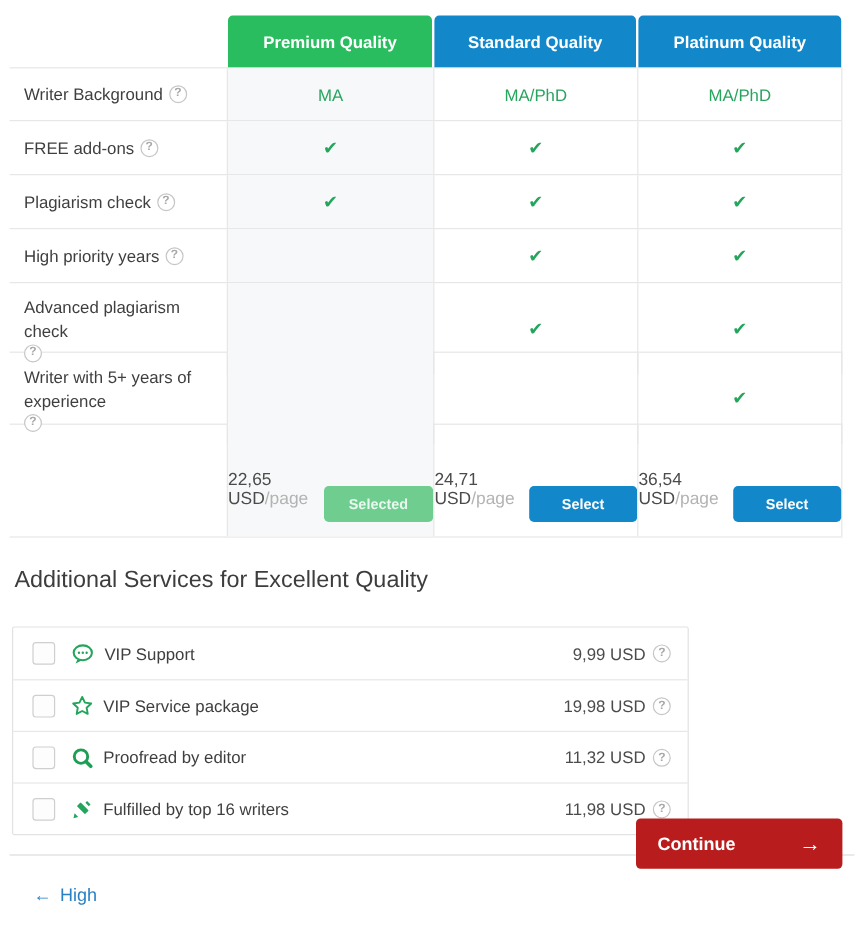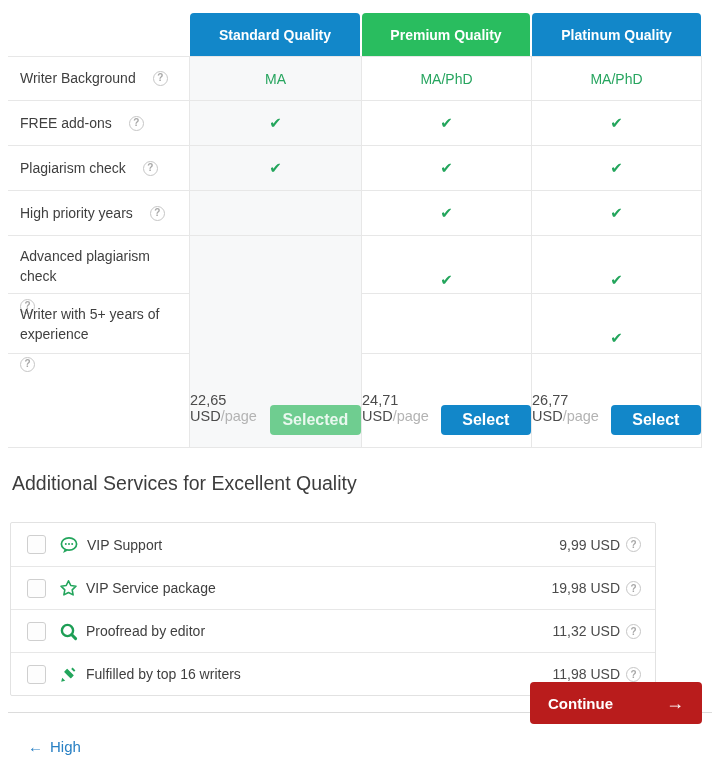--- a/index.html
+++ b/index.html
@@ -10,46 +10,46 @@
   .ptable { position: absolute; left: 8px; top: 13px; width: 694px; }
   .prow { display: grid; grid-template-columns: 181px 172px 170px 171px; }
   .prow.hdr { height: 43px; }
   .hdr-tab { margin: 0 1px; border-radius: 4px 4px 0 0; color: #fff; font-size: 14px; font-weight: bold;
              display: flex; align-items: center; justify-content: center; cursor: pointer; }
   .hdr-spacer { background: transparent; }
 
   .prow.body { border-top: 1px solid #e7e7e7; }
   .prow.body:last-child { border-bottom: 1px solid #e7e7e7; }
   .label-cell { display: flex; align-items: center; padding: 10px 14px 10px 12px; font-size: 14px;
-                color: #3f3f3f; line-height: 1.45; flex-wrap: wrap; gap: 12px; }
+                color: #3f3f3f; line-height: 1.45; flex-wrap: wrap; }
   .label-cell .lbl { margin-right: 5px; }
   .qcell { border-left: 1px solid #e7e7e7; display: flex; align-items: center; justify-content: center; }
   .qcell.last { border-right: 1px solid #e7e7e7; }
   .qcell.std { background: #f7f8f9; }
   .r1 { height: 44px; } .r2 { height: 45px; } .r6 { height: 58px; } .r7 { height: 60px; }
 
   .val-text { color: #27a55f; font-size: 14px; }
   .check { color: #23a55c; font-size: 15px; font-weight: bold; }
 
   .help { display: inline-flex; align-items: center; justify-content: center; width: 15px; height: 15px;
           min-width: 15px; border: 1px solid #c6c6c6; border-radius: 50%; color: #a8a8a8;
           font-size: 10px; font-weight: bold; cursor: pointer; background: #fff; }
 
   .prow.foot { height: 95px; border-top: 1px solid #e7e7e7; border-bottom: 1px solid #e7e7e7; }
   .foot .qcell { flex-direction: row; justify-content: flex-start; padding-top: 14px; }
   .price-line { font-size: 14.5px; color: #4b4b4b; }
   .price-unit { color: #b3b3b3; }
   .sel-btn { width: 123px; height: 30px; margin-top: 25px; border: none; border-radius: 4px;
-             font-family: inherit; font-size: 16px; font-weight: bold; cursor: pointer; }
+             font-family: inherit; font-size: 12px; font-weight: bold; cursor: pointer; }
   .sel-btn.selected { background: #6fcd90; color: rgba(255,255,255,0.85); }
   .sel-btn.normal { background: #1287c9; color: #fff; }
 
   
   .addl-title { position: absolute; left: 12px; top: 472px; font-size: 19.5px; color: #3d3d3d; }
-  .svc-list { position: absolute; left: 10px; top: 522px; width: 646px; border: 1px solid #e2e2e2;
+  .svc-list { position: absolute; left: 10px; top: 522px; width: 564px; border: 1px solid #e2e2e2;
               border-radius: 2px; background: #fff; }
   .svc-row { height: 43px; display: flex; align-items: center; padding: 0 14px 0 16px; }
   .svc-row + .svc-row { border-top: 1px solid #e7e7e7; }
   .svc-check { width: 19px; height: 19px; border: 1px solid #cfcfcf; border-radius: 3px;
                background: #fdfdfd; cursor: pointer; }
   .svc-icon { margin-left: 13px; margin-right: 8px; display: inline-flex; align-items: center; }
   .svc-label { font-size: 14px; color: #3f3f3f; }
   .svc-right { margin-left: auto; display: flex; align-items: center; gap: 6px; }
   .svc-price { font-size: 14px; color: #4b4b4b; }
 
@@ -65,22 +65,22 @@
 </style>
 </head>
 <body>
 
 <div class="page">
 
   <div class="ptable">
 
     <div class="prow hdr">
       <div class="hdr-spacer"></div>
+      <div class="hdr-tab" style="background:#29bd5f">Premium Quality</div>
       <div class="hdr-tab" style="background:#1287c9">Standard Quality</div>
-      <div class="hdr-tab" style="background:#29bd5f">Premium Quality</div>
       <div class="hdr-tab" style="background:#1287c9">Platinum Quality</div>
     </div>
 
     <div class="prow body r1">
       <div class="label-cell">
           <span class="lbl">Writer Background</span>
           <span class="help">?</span>
         </div>
       <div class="qcell std">
           <span class="val-text">MA</span>
@@ -177,21 +177,21 @@
       <div></div>
       <div class="qcell std">
         <div class="price-line"><span>22,65 USD</span><span class="price-unit">/page</span></div>
         <button class="sel-btn selected">Selected</button>
       </div>
       <div class="qcell">
         <div class="price-line"><span>24,71 USD</span><span class="price-unit">/page</span></div>
         <button class="sel-btn normal">Select</button>
       </div>
       <div class="qcell last">
-        <div class="price-line"><span>26,77 USD</span><span class="price-unit">/page</span></div>
+        <div class="price-line"><span>36,54 USD</span><span class="price-unit">/page</span></div>
         <button class="sel-btn normal">Select</button>
       </div>
     </div>
   </div>
 
   <div class="addl-title">Additional Services for Excellent Quality</div>
 
   <div class="svc-list">
 
     <div class="svc-row">

